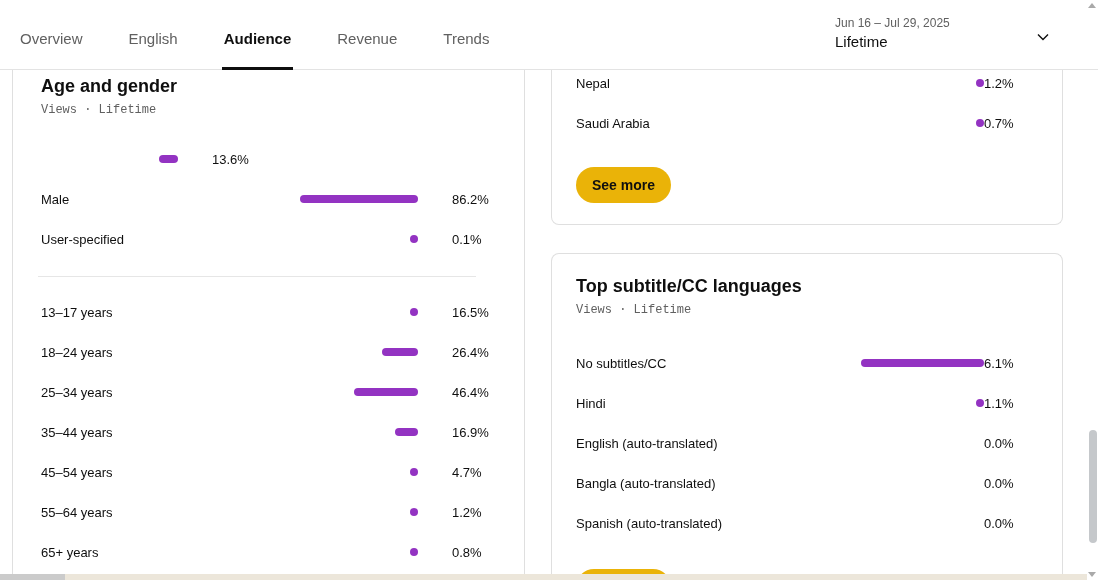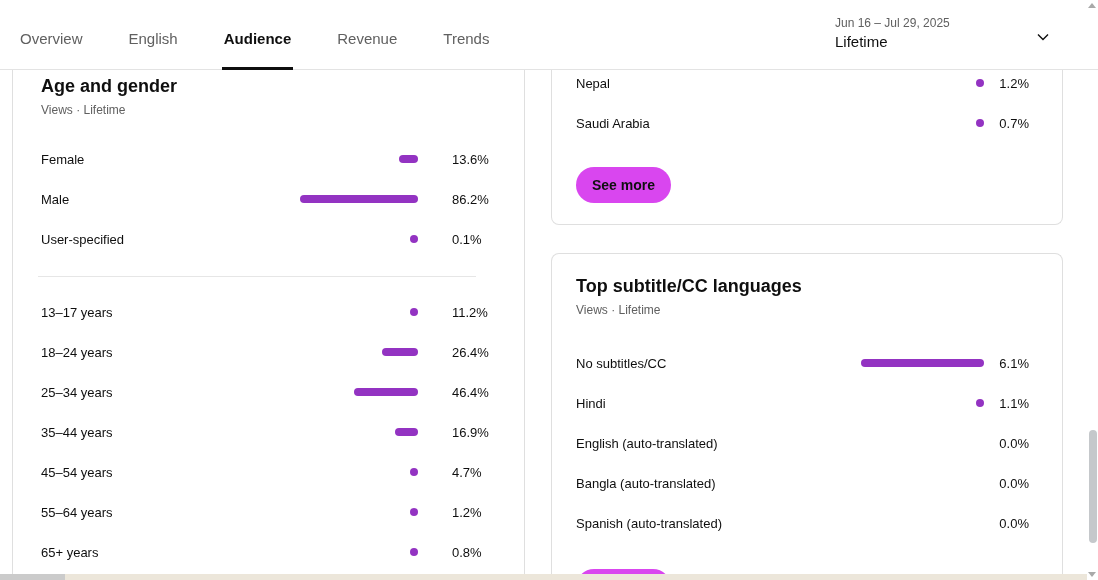--- a/index.html
+++ b/index.html
@@ -32,56 +32,56 @@
   .date-range { font-size:12px; color:#606060; line-height:16px; }
   .date-period { font-size:15px; color:#0f0f0f; line-height:22px; }
   .chevron { position:absolute; right:13px; top:13px; width:18px; height:18px; }
 
   
   .card {
     position:absolute; background:#fff;
     border:1px solid #dfdfdf; border-radius:8px;
   }
   .card-title { font-size:18px; font-weight:bold; color:#0f0f0f; line-height:20px; }
-  .card-subtitle { font-size:12px; color:#606060; margin-top:7px; }
+  .card-subtitle { font-size:12px; color:#606060; margin-top:7px;font-family:Liberation Mono, monospace; }
 
   #card-age-gender { left:12px; top:60px; width:513px; height:560px; }
   #card-age-gender .card-head { padding:15px 48px 0 28px; }
 
   #card-geo { left:551px; top:70px; width:512px; height:155px;
     border-top:none; border-radius:0 0 8px 8px; }
   #card-subtitles { left:551px; top:253px; width:512px; height:360px; border-bottom:none;
     border-radius:8px 8px 0 0; }
   #card-subtitles .card-head { padding:22px 33px 0 24px; }
 
   
   .rows { display:block; }
   .stat-row { display:flex; align-items:center; height:40px; }
   #card-age-gender .stat-row { padding:0 48px 0 28px; }
   #card-geo .stat-row, #card-subtitles .stat-row { padding:0 33px 0 24px; }
   .row-label { flex:1; font-size:13px; color:#0f0f0f; white-space:nowrap; overflow:hidden; }
   .bar-zone { display:flex; justify-content:flex-end; align-items:center; }
   #card-age-gender .bar-zone { width:137px; }
   #card-geo .bar-zone, #card-subtitles .bar-zone { width:124px; }
   .bar { height:8px; border-radius:4px; background:var(--accent,#9333c2); }
-  .row-value { font-size:13px; color:#0f0f0f; text-align:right; }
+  .row-value { font-size:13px; color:#0f0f0f; text-align:left; }
   #card-age-gender .row-value { width:58px;padding-left:34px; }
   #card-geo .row-value, #card-subtitles .row-value { width:45px; }
 
   #gender-rows { margin-top:22px; }
   .section-divider {
     border:none; border-top:1px solid #e6e6e6;
     margin:17px 48px 15px 25px; height:0;
   }
   #geo-rows { margin-top:-7px; }
   #subtitle-rows { margin-top:26px; }
 
   .see-more-btn {
     display:inline-block; margin:24px 0 0 24px; height:36px; line-height:36px;
-    padding:0 16px; background:#d946ef; border:none; border-radius:18px;
+    padding:0 16px; background:#eab308; border:none; border-radius:18px;
     font-size:14px; font-weight:bold; color:#0f0f0f; cursor:pointer;
     font-family:"Liberation Sans", sans-serif;
   }
   #card-subtitles .see-more-btn { margin-top:26px; }
 
   
   .vscrollbar { position:absolute; top:0; right:0; width:11px; height:580px; z-index:20; }
   .vscroll-thumb {
     position:absolute; top:430px; right:1px; width:8px; height:113px;
     background:#c5c8cb; border-radius:4px;
@@ -98,21 +98,20 @@
 </head>
 <body>
 
 <div class="card" id="card-age-gender">
   <div class="card-head">
     <div class="card-title">Age and gender</div>
     <div class="card-subtitle">Views · Lifetime</div>
   </div>
   <div class="rows" id="gender-rows">
       <div class="stat-row">
-        <span class="row-label">Female</span>
         <span class="bar-zone">
           <span class="bar" style="width: 18.632px;"></span>
         </span>
         <span class="row-value">13.6%</span>
       </div>
       <div class="stat-row">
         <span class="row-label">Male</span>
         <span class="bar-zone">
           <span class="bar" style="width: 118.094px;"></span>
         </span>
@@ -126,21 +125,21 @@
         <span class="row-value">0.1%</span>
       </div>
     </div>
   <div class="section-divider"></div>
   <div class="rows" id="age-rows">
       <div class="stat-row">
         <span class="row-label">13–17 years</span>
         <span class="bar-zone">
           <span class="bar" style="width: 8px;"></span>
         </span>
-        <span class="row-value">11.2%</span>
+        <span class="row-value">16.5%</span>
       </div>
       <div class="stat-row">
         <span class="row-label">18–24 years</span>
         <span class="bar-zone">
           <span class="bar" style="width: 36.168px;"></span>
         </span>
         <span class="row-value">26.4%</span>
       </div>
       <div class="stat-row">
         <span class="row-label">25–34 years</span>

